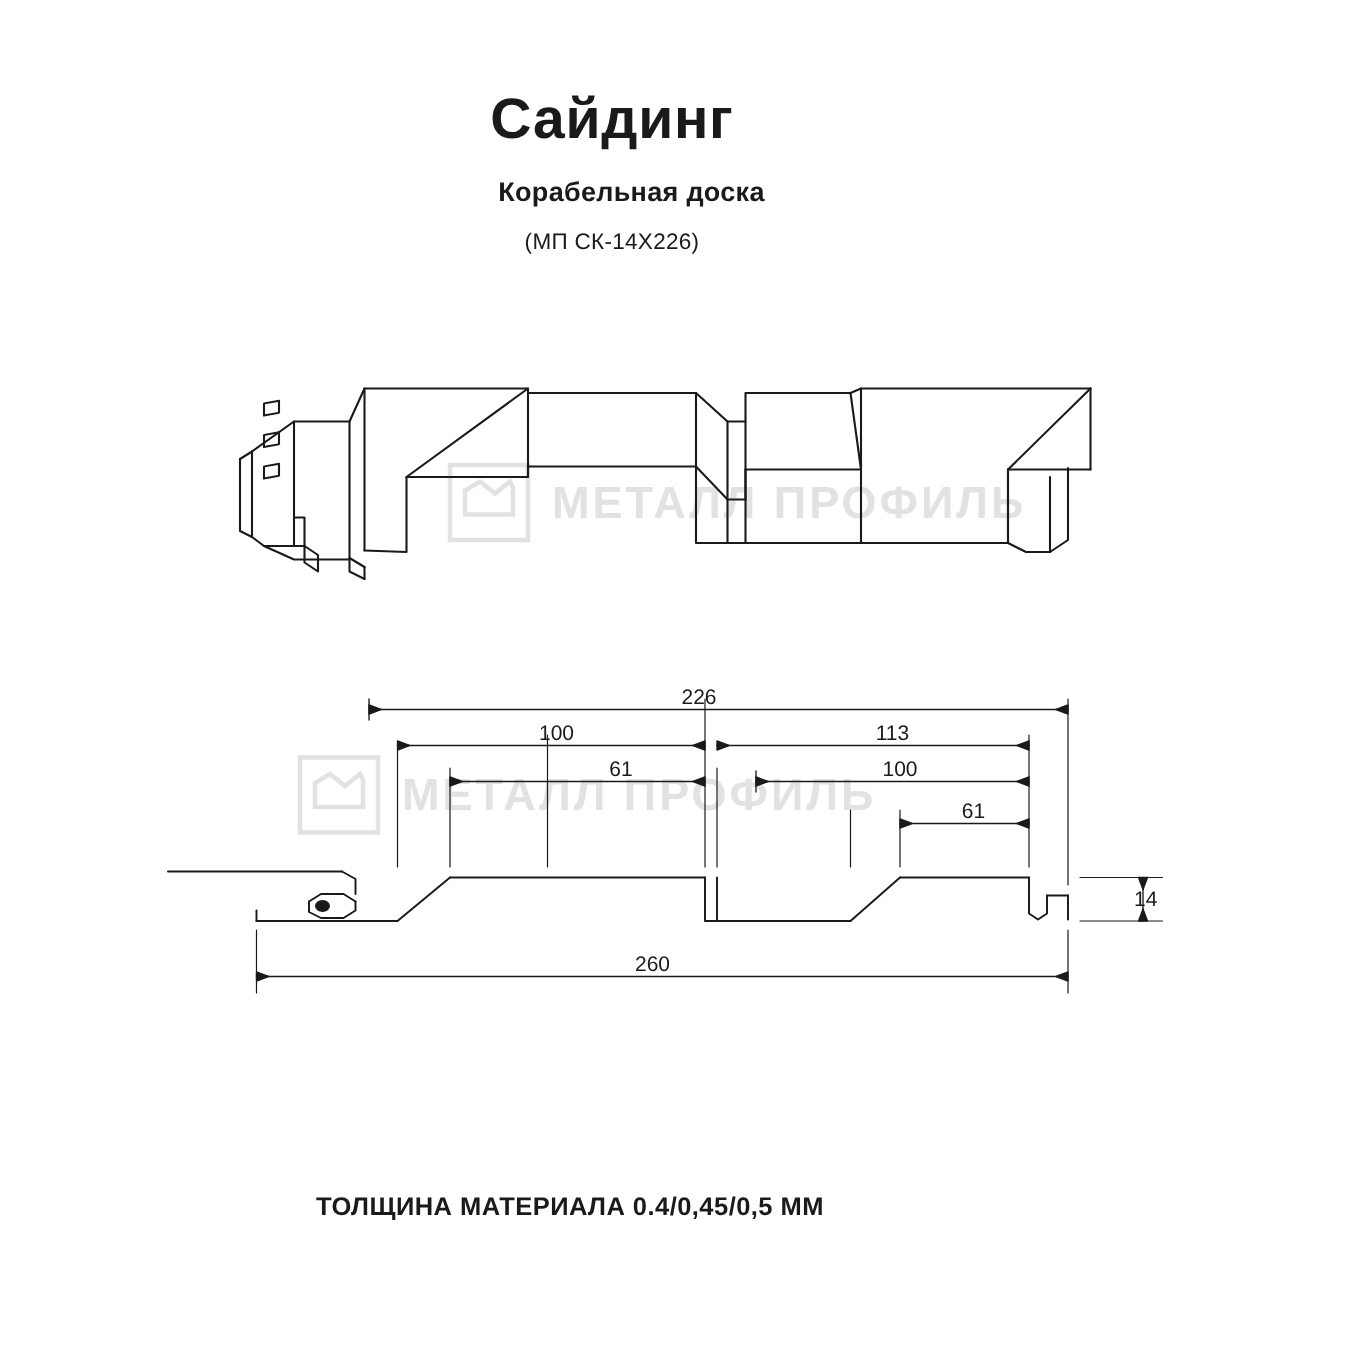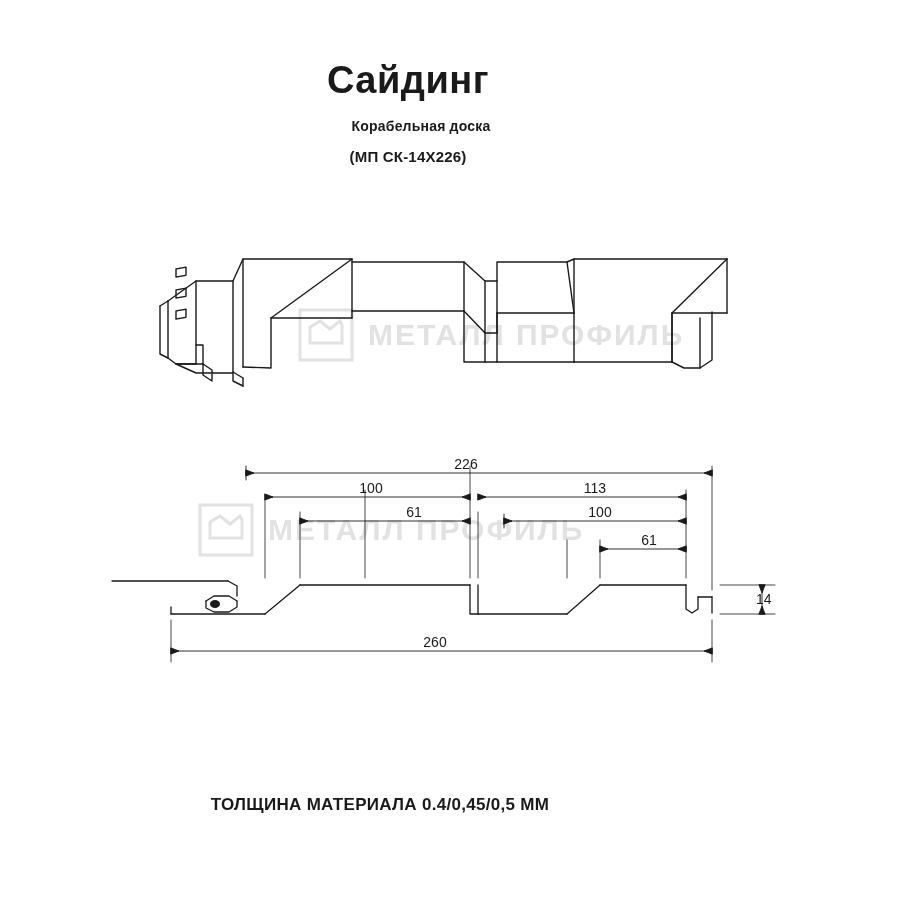--- a/index.html
+++ b/index.html
@@ -30,29 +30,29 @@
     text-align: center;
   }
   .title {
     font-size: 38px;
     font-weight: bold;
     letter-spacing: 0.5px;
     line-height: 1.1;
     margin: 0;
   }
   .subtitle {
-    font-size: 14px;
+    font-size: 18px;
     font-weight: bold;
     margin-top: 16px;
     letter-spacing: 0.2px;
     padding-left: 26px;
   }
   .code {
     font-size: 15px;
-    font-weight: bold;
+    font-weight: normal;
     margin-top: 14px;
     letter-spacing: 0.2px;
   }
 
   
   .footer {
     position: absolute;
     left: 0;
     top: 795px;
     width: 760px;

